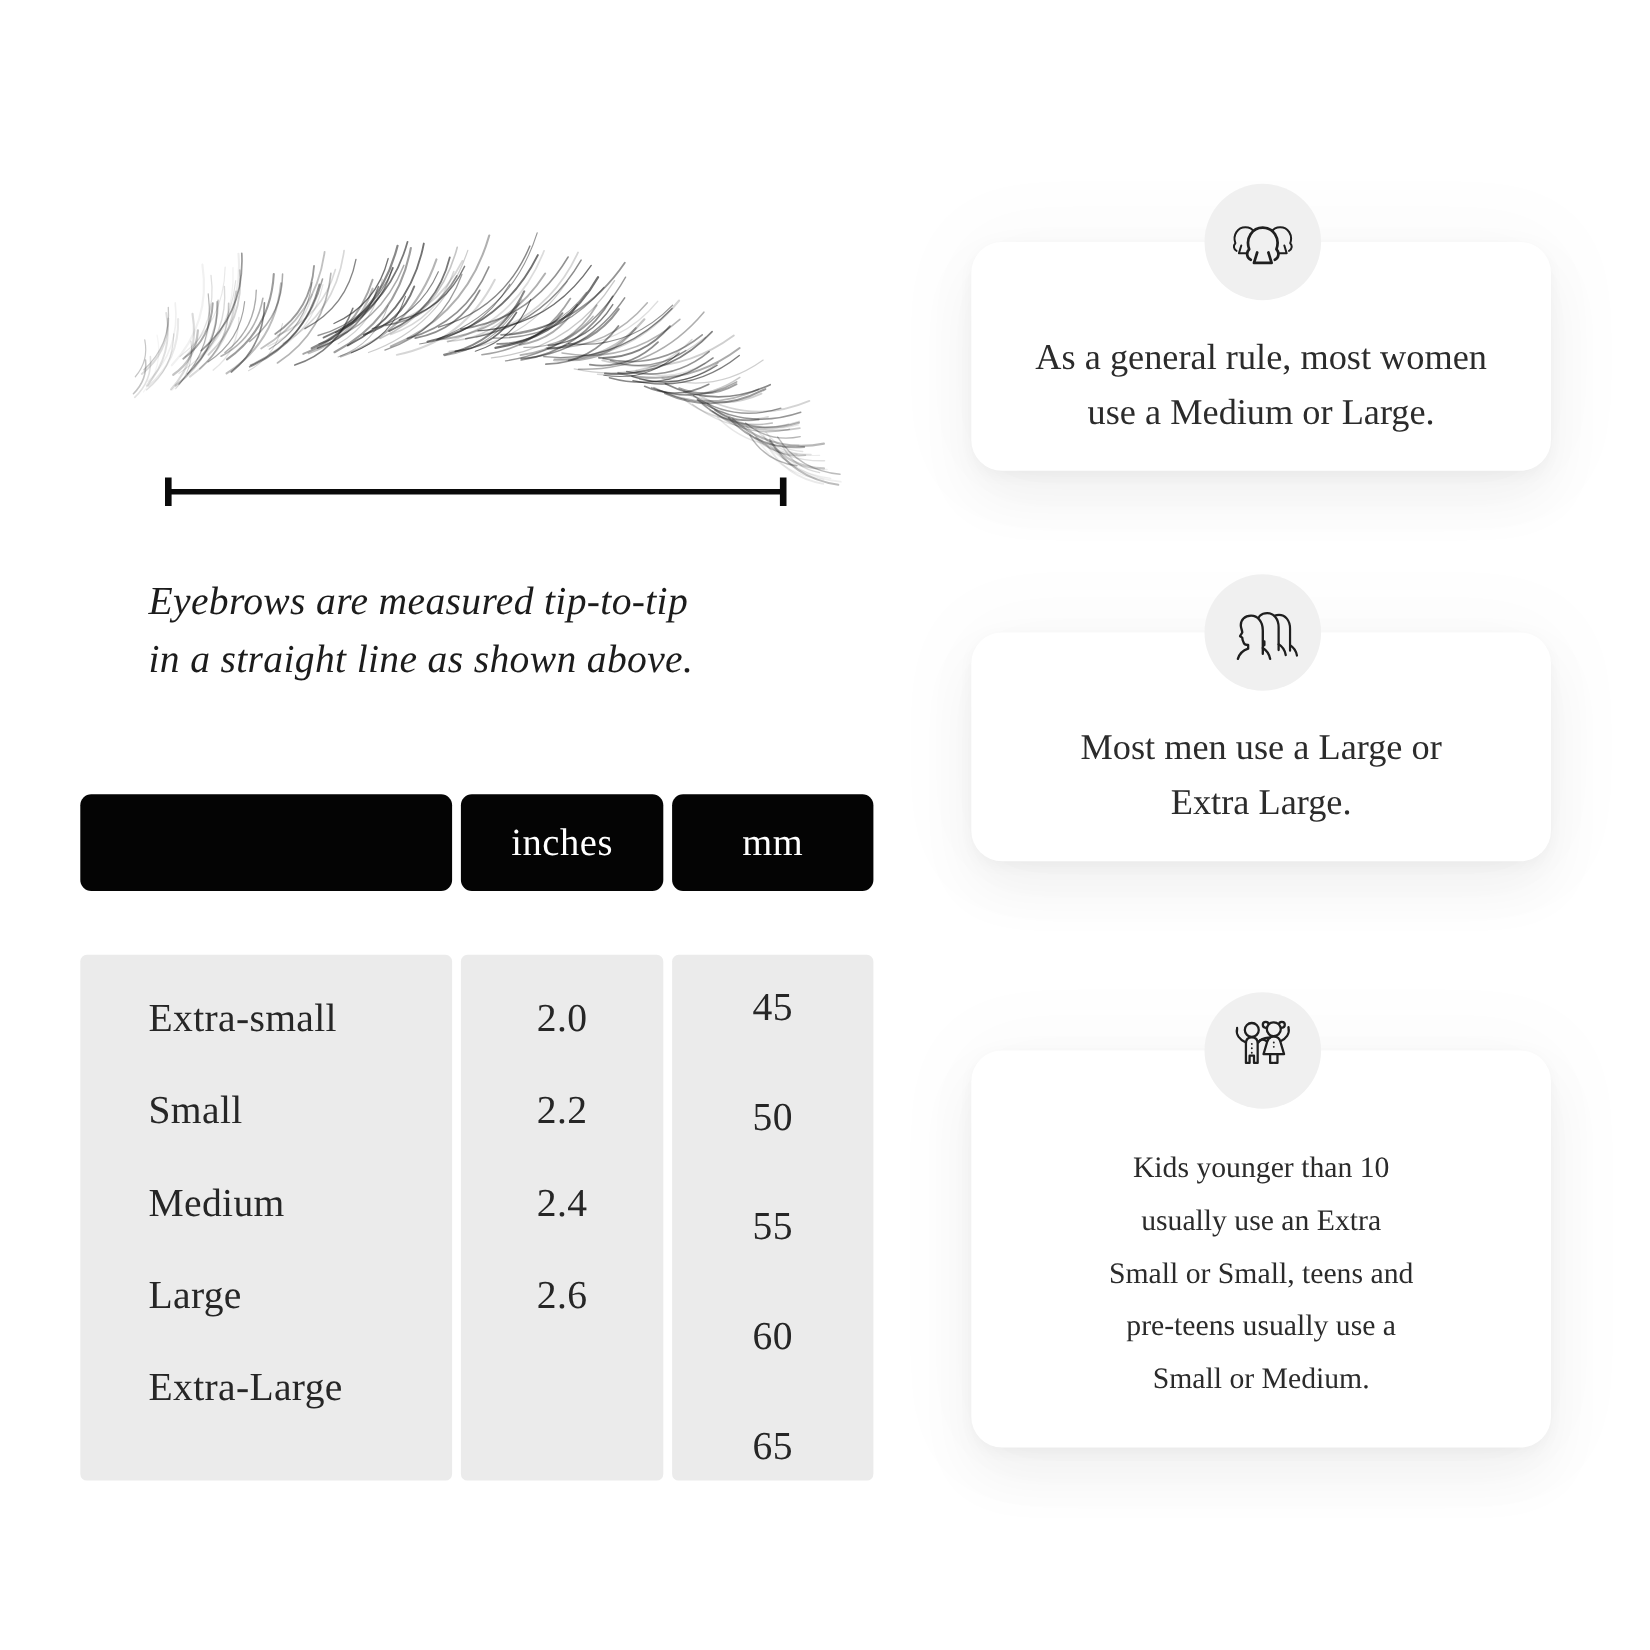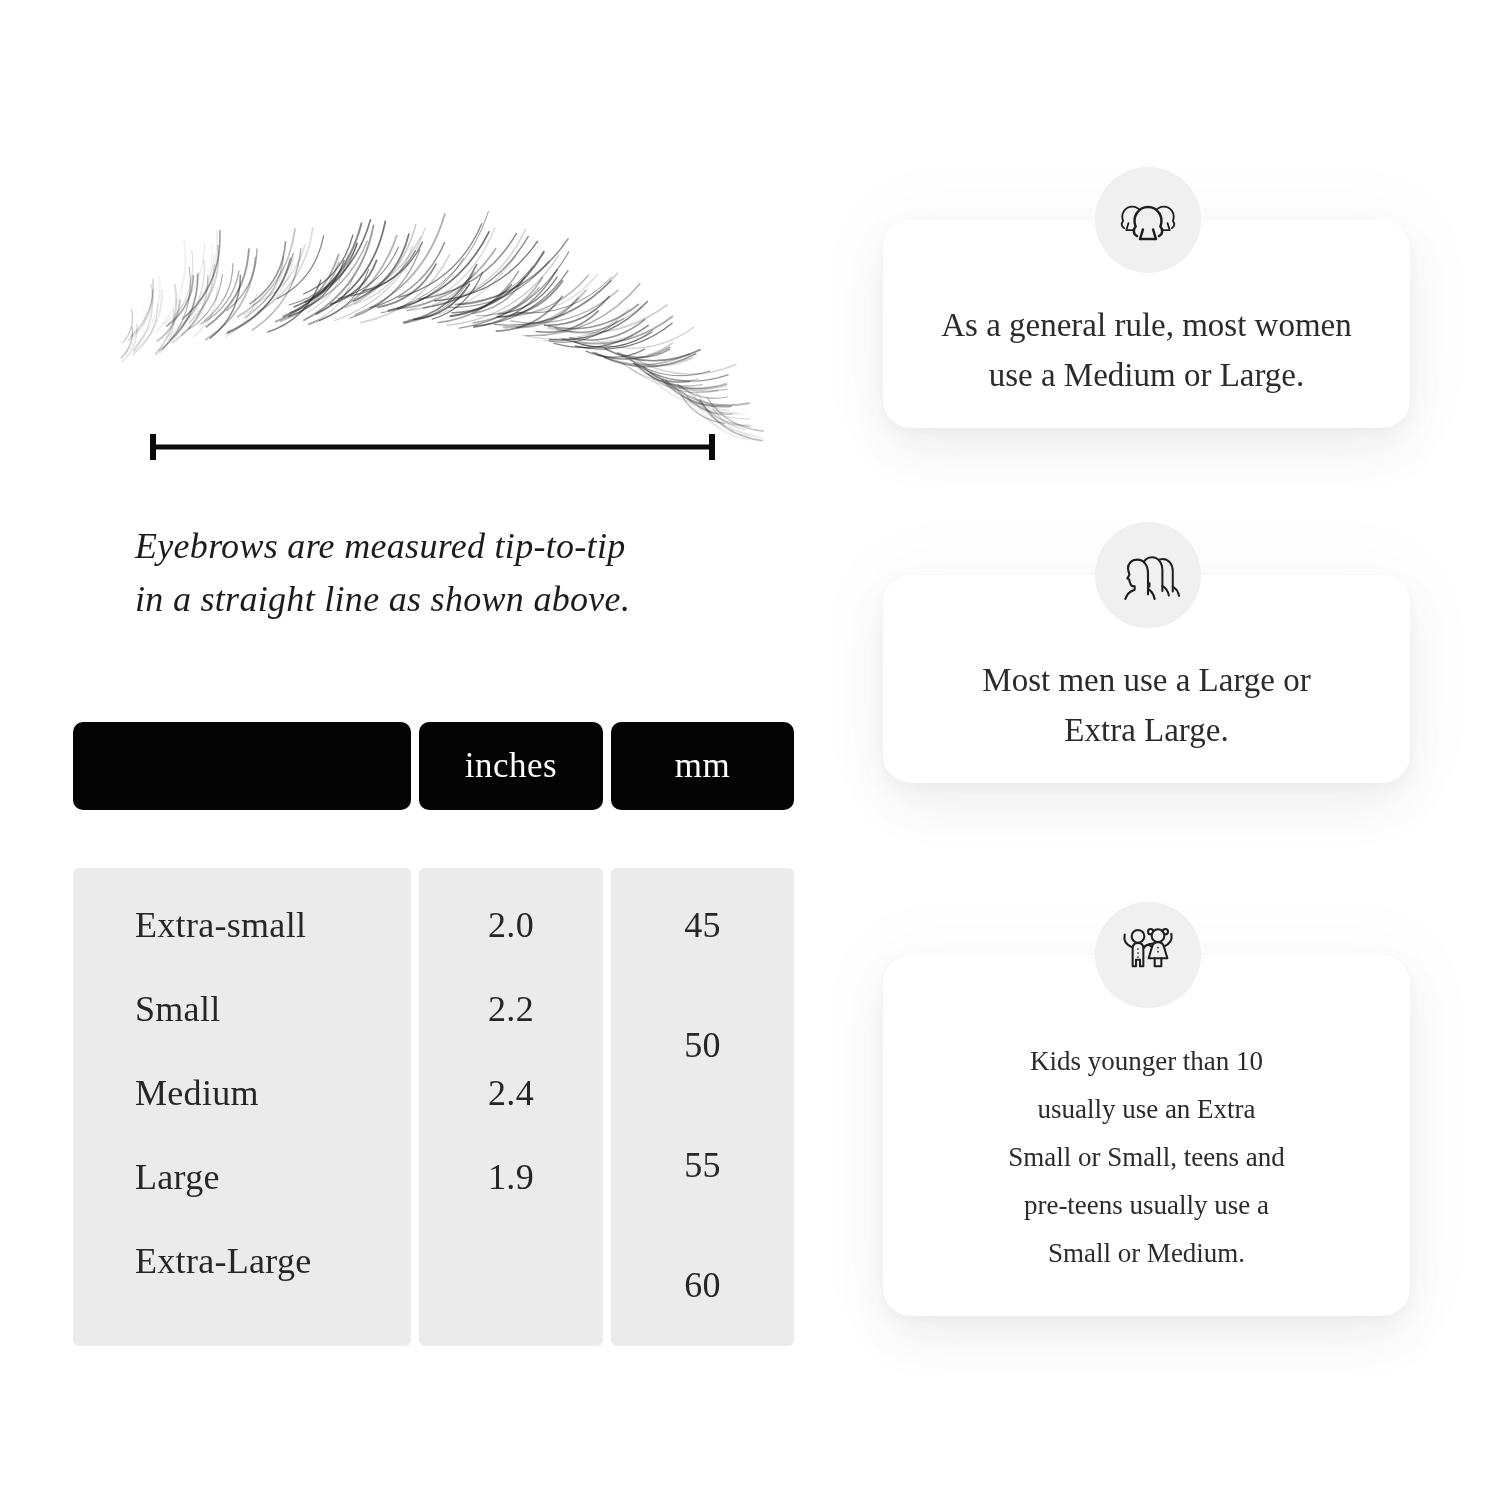--- a/index.html
+++ b/index.html
@@ -267,27 +267,28 @@
     <div class="trow">Extra-small</div>
     <div class="trow">Small</div>
     <div class="trow">Medium</div>
     <div class="trow">Large</div>
     <div class="trow">Extra-Large</div>
   </div>
   <div class="tcol" id="col-inches">
     <div class="trow">2.0</div>
     <div class="trow">2.2</div>
     <div class="trow">2.4</div>
-    <div class="trow">1.9</div>
+    <div class="trow">2.6</div>
   </div>
   <div class="tcol" id="col-mm">
     <div class="trow">45</div>
     <div class="trow">50</div>
     <div class="trow">55</div>
     <div class="trow">60</div>
+    <div class="trow">65</div>
   </div>
 
   <div class="card" id="card-women">
     <span class="line">As a general rule, most women</span>
     <span class="line">use a Medium or Large.</span>
   </div>
   <div class="icon-circle" id="circle-women">
     <svg width="66" height="54" viewBox="0 0 96 78">
       <g fill="none" stroke="#1f1f1f" stroke-width="3.4" stroke-linecap="round" stroke-linejoin="round">
         <g transform="translate(25,32) scale(0.78)">

